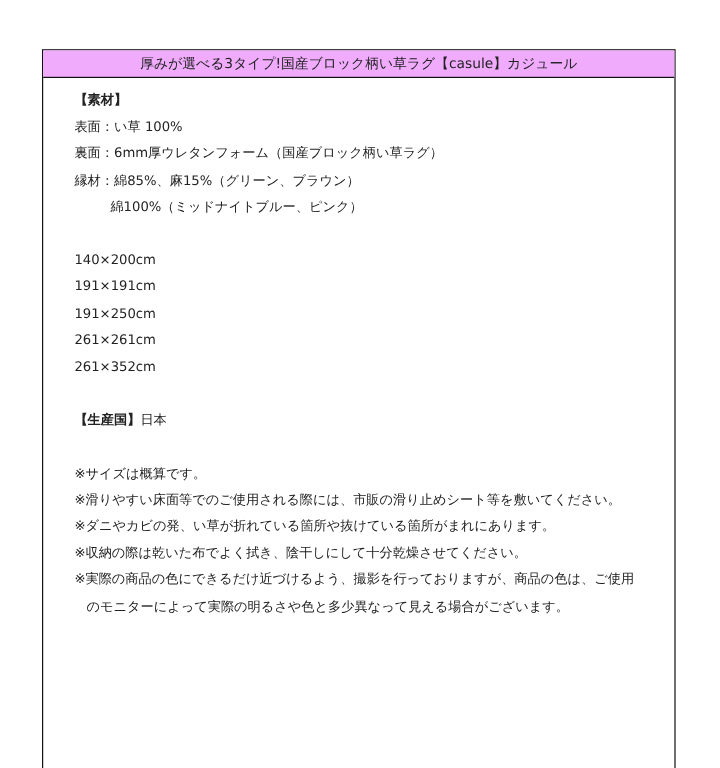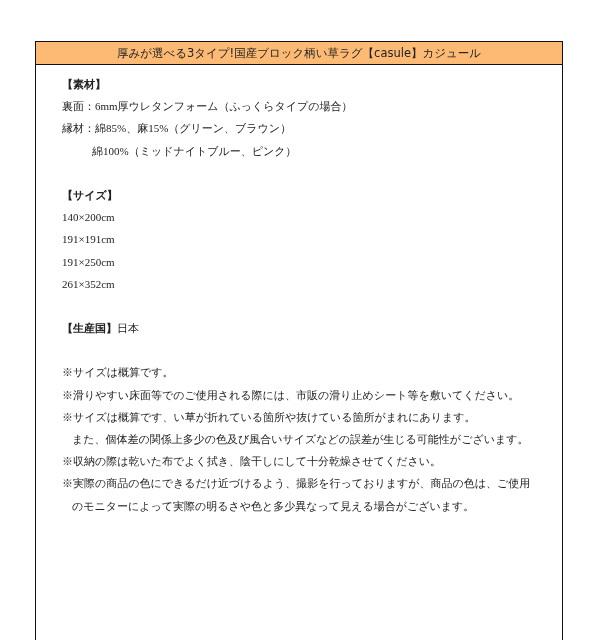--- a/index.html
+++ b/index.html
@@ -20,37 +20,36 @@
       left: 35px;
       top: 41px;
       width: 528px;
       height: 620px;
       border: 1px solid #111111;
       box-sizing: border-box;
       background: #ffffff;
     }
     .spec-header {
       height: 22px;
-      background: #fdba74;
+      background: #f0abfc;
       border-bottom: 1px solid #111111;
       text-align: center;
       font-size: 11.5px;
       line-height: 22px;
       color: #222222;
       white-space: nowrap;
     }
     .spec-body {
       padding: 8px 0 0 26px;
       font-size: 11px;
       line-height: 22.2px;
     }
     .line {
       white-space: nowrap;
       height: 22.2px;
-      font-family: Liberation Serif, serif;
     }
     .indent {
       padding-left: 30px;
     }
     .note-indent {
       padding-left: 10px;
     }
     .section-title {
       font-weight: bold;
     }
@@ -59,42 +58,42 @@
     }
   </style>
 </head>
 <body>
 
 <div class="spec-box">
   <div class="spec-header">厚みが選べる3タイプ!国産ブロック柄い草ラグ【casule】カジュール</div>
   <div class="spec-body">
 
     <div class="line section-title">【素材】</div>
-    <div class="line">裏面：6mm厚ウレタンフォーム（ふっくらタイプの場合）</div>
+    <div class="line">表面：い草 100%</div>
+    <div class="line">裏面：6mm厚ウレタンフォーム（国産ブロック柄い草ラグ）</div>
     <div class="line">縁材：綿85%、麻15%（グリーン、ブラウン）</div>
     <div class="line indent">綿100%（ミッドナイトブルー、ピンク）</div>
 
     <div class="spacer"></div>
 
-    <div class="line section-title">【サイズ】</div>
     <div class="line">140×200cm</div>
     <div class="line">191×191cm</div>
     <div class="line">191×250cm</div>
+    <div class="line">261×261cm</div>
     <div class="line">261×352cm</div>
 
     <div class="spacer"></div>
 
     <div class="line">
       <span class="section-title">【生産国】</span><span>日本</span>
     </div>
 
     <div class="spacer"></div>
 
     <div class="line">※サイズは概算です。</div>
     <div class="line">※滑りやすい床面等でのご使用される際には、市販の滑り止めシート等を敷いてください。</div>
-    <div class="line">※サイズは概算です、い草が折れている箇所や抜けている箇所がまれにあります。</div>
-    <div class="line note-indent">また、個体差の関係上多少の色及び風合いサイズなどの誤差が生じる可能性がございます。</div>
+    <div class="line">※ダニやカビの発、い草が折れている箇所や抜けている箇所がまれにあります。</div>
     <div class="line">※収納の際は乾いた布でよく拭き、陰干しにして十分乾燥させてください。</div>
     <div class="line">※実際の商品の色にできるだけ近づけるよう、撮影を行っておりますが、商品の色は、ご使用</div>
     <div class="line note-indent">のモニターによって実際の明るさや色と多少異なって見える場合がございます。</div>
 
   </div>
 </div>
 
 </body></html>

